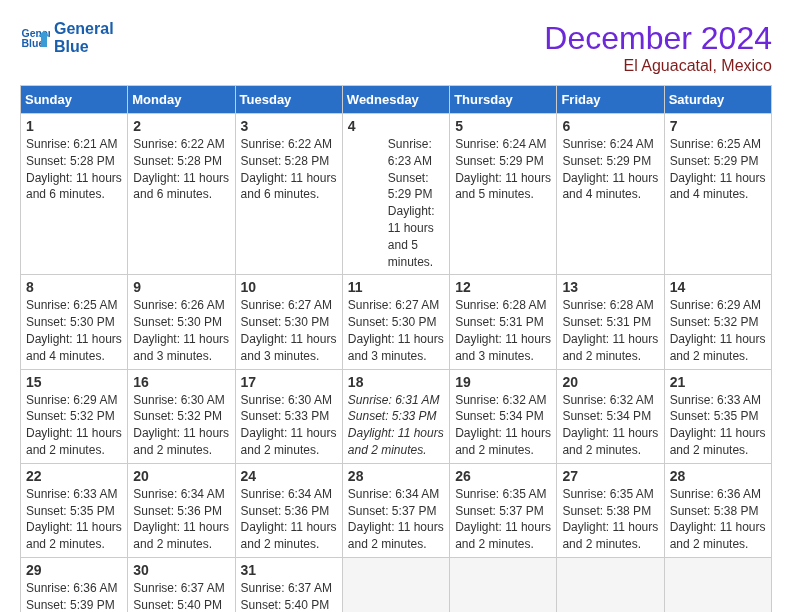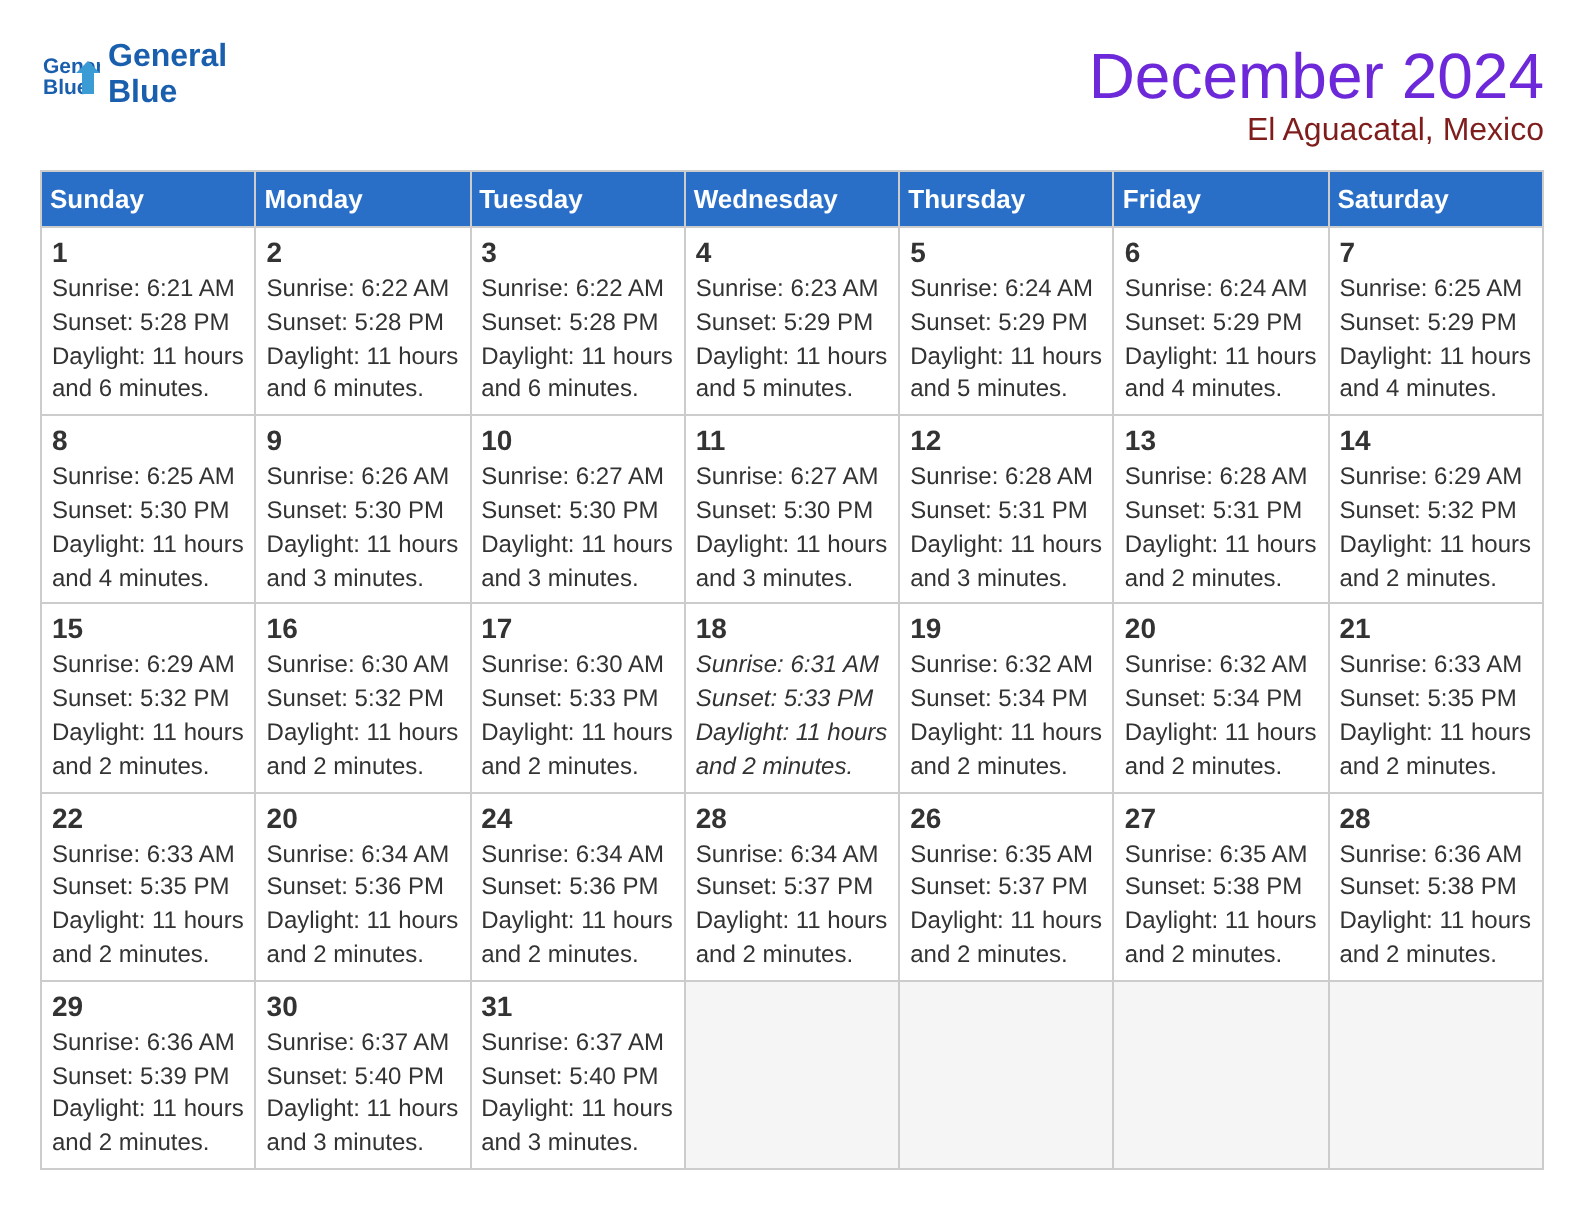--- a/index.html
+++ b/index.html
@@ -128,21 +128,21 @@
         </td>
         <td>
           <span class="day-num">3</span>
           <div class="day-info" style="white-space: pre-line;">Sunrise: 6:22 AM
 Sunset: 5:28 PM
 Daylight: 11 hours
 and 6 minutes.</div>
         </td>
         <td>
           <span class="day-num">4</span>
-          <div class="day-info" style="white-space: pre-line;">Sunrise: 6:23 AM
+          <div class="day-info" style="white-space: pre-line; margin-left: 40px;">Sunrise: 6:23 AM
 Sunset: 5:29 PM
 Daylight: 11 hours
 and 5 minutes.</div>
         </td>
         <td>
           <span class="day-num">5</span>
           <div class="day-info" style="white-space: pre-line;">Sunrise: 6:24 AM
 Sunset: 5:29 PM
 Daylight: 11 hours
 and 5 minutes.</div>

